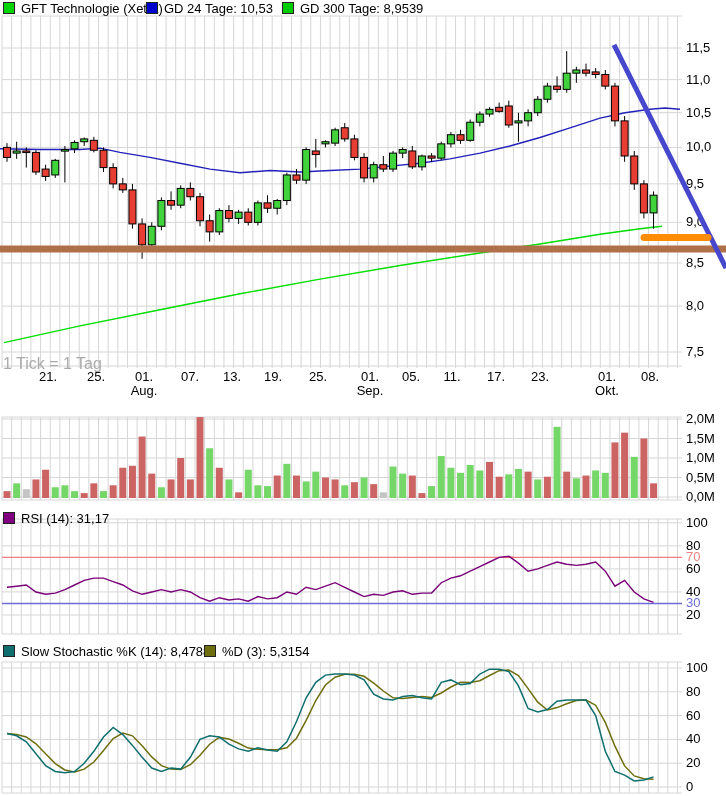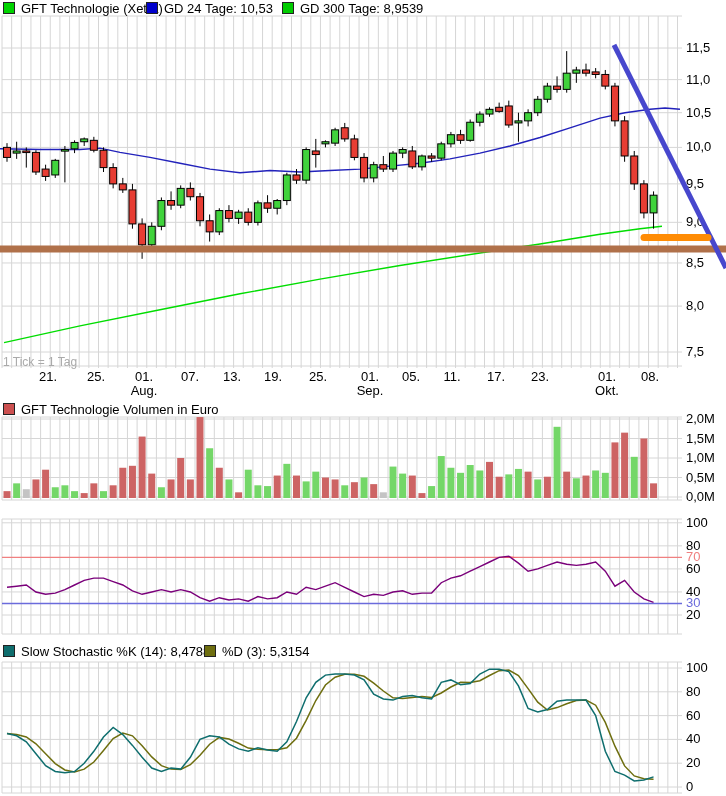--- a/index.html
+++ b/index.html
@@ -2,21 +2,21 @@
 <html><head>
 <meta charset="utf-8">
 <style>
   html,body{margin:0;padding:0;background:#fff;}
   #stage{position:relative;width:726px;height:796px;background:#fff;
          font-family:"Liberation Sans","DejaVu Sans",sans-serif;overflow:hidden;}
   .legend{position:absolute;left:0;width:726px;height:13px;font-size:13px;color:#000;}
   .legend .item{position:absolute;top:0;white-space:nowrap;line-height:13px;}
   .sw{display:inline-block;width:10px;height:10px;border:1px solid #222;
       margin-right:6px;vertical-align:-1px;}
-  .note{position:absolute;font-size:12px;color:#aaa;white-space:nowrap;}
+  .note{position:absolute;font-size:16px;color:#aaa;white-space:nowrap;}
   svg{position:absolute;left:0;top:0;}
 </style>
 </head>
 <body>
 
 <div id="stage">
   <svg id="canvas" width="726" height="796">
       <line x1="2" y1="16" x2="2" y2="368" stroke="#d6d6d6"></line>
       <line x1="2" y1="417" x2="2" y2="500" stroke="#d6d6d6"></line>
       <line x1="2" y1="519" x2="2" y2="634" stroke="#d6d6d6"></line>
@@ -597,22 +597,22 @@
     </svg>
 
   <div class="legend" style="top:2px">
     <span class="item" style="left:3px"><i class="sw" style="background: rgb(0, 212, 0);"></i><span>GFT Technologie (Xetra)</span></span>
     <span class="item" style="left:146px"><i class="sw" style="background: rgb(0, 0, 204);"></i><span>GD 24 Tage: 10,53</span></span>
     <span class="item" style="left:282px"><i class="sw" style="background: rgb(0, 204, 0);"></i><span>GD 300 Tage: 8,9539</span></span>
   </div>
 
   <div class="note" style="left:3px;top:355px">1 Tick = 1 Tag</div>
 
-  <div class="legend" style="top:403px">
-    <span class="item" style="left:3px"><i class="sw" style="background: rgb(204, 80, 80);"></i><span>GFT Technologie Volumen in Euro</span></span>
+
+  <div class="legend" style="top:512px">
+    <span class="item" style="left:3px"><i class="sw" style="background: rgb(128, 0, 128);"></i><span>RSI (14): 31,17</span></span>
   </div>
-
 
   <div class="legend" style="top:645px">
     <span class="item" style="left:3px"><i class="sw" style="background: rgb(15, 110, 110);"></i><span>Slow Stochastic %K (14): 8,4788</span></span>
     <span class="item" style="left:204px"><i class="sw" style="background: rgb(110, 110, 15);"></i><span>%D (3): 5,3154</span></span>
   </div>
 </div>
 
 </body></html>

